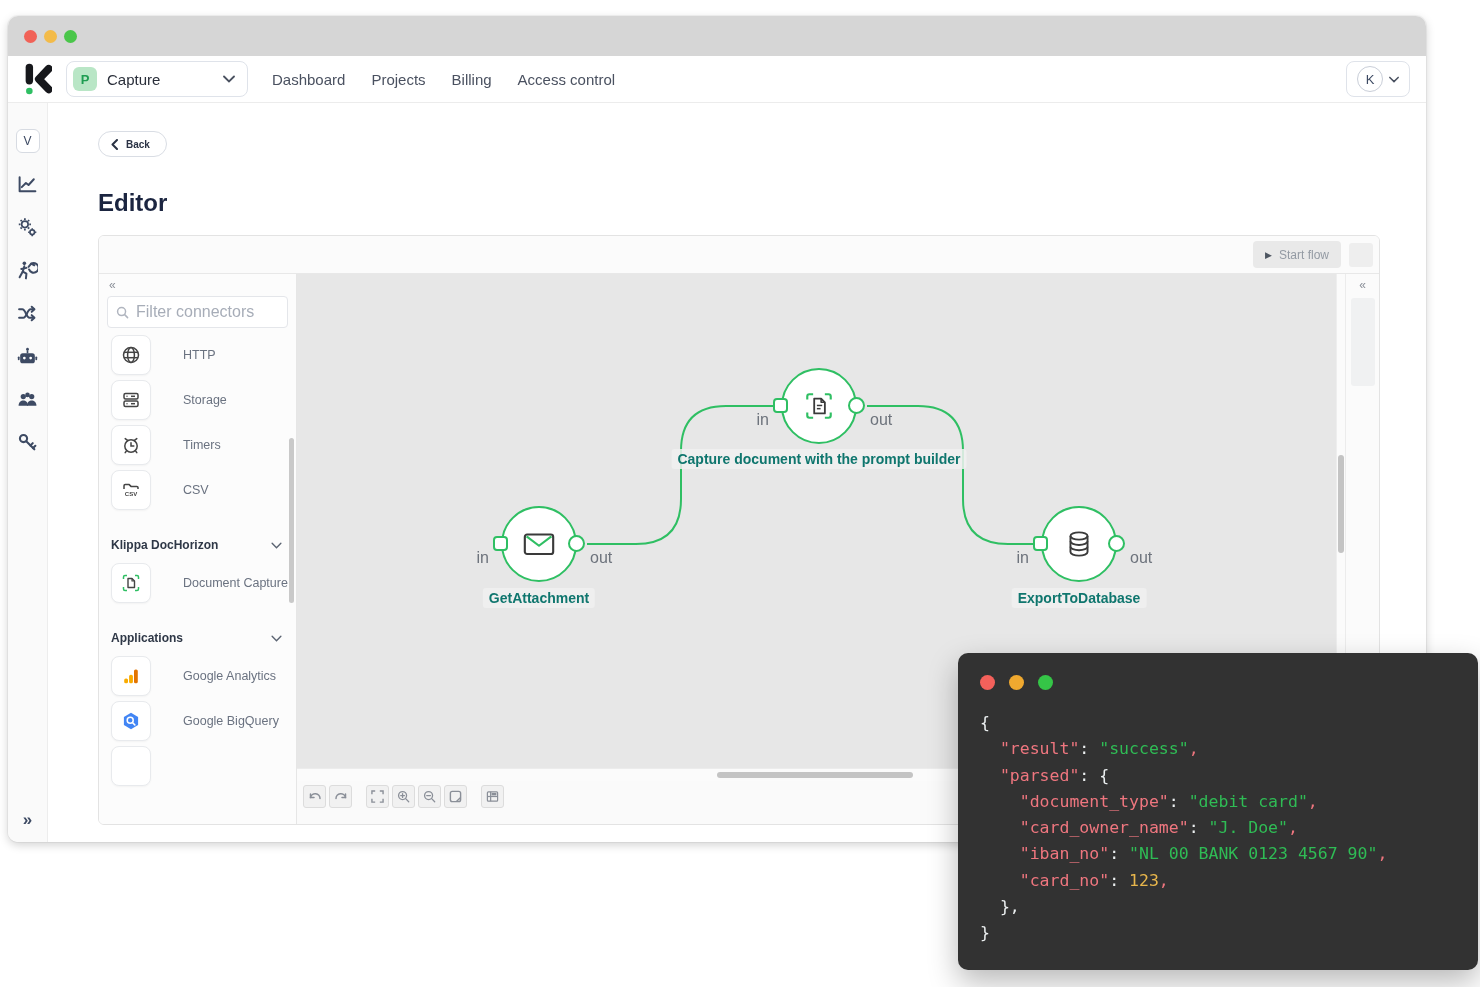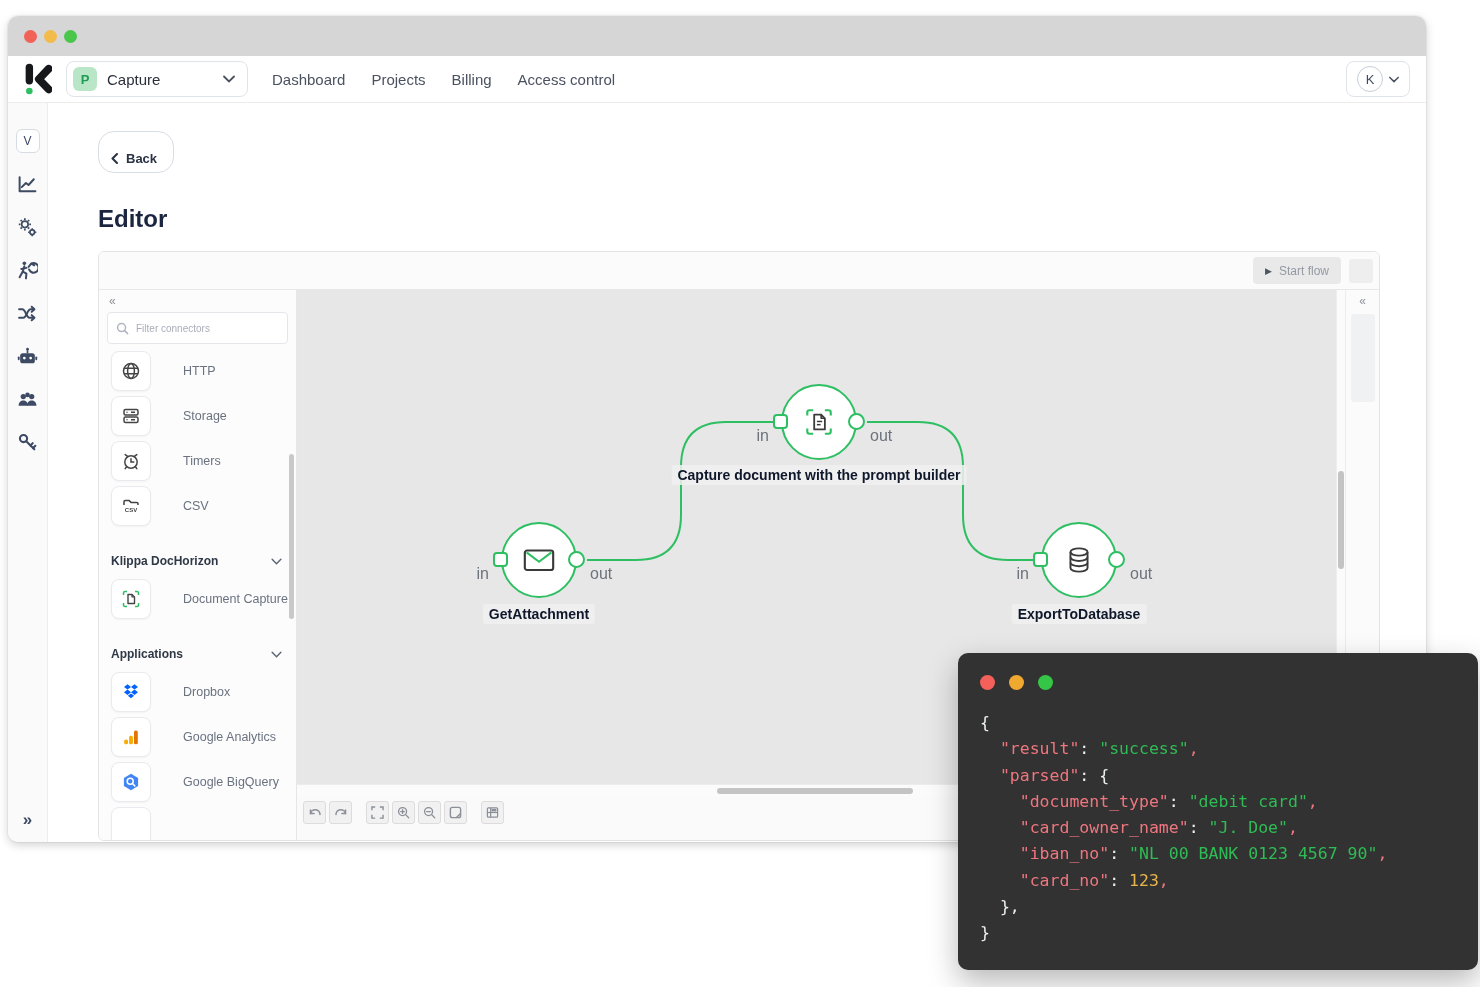--- a/index.html
+++ b/index.html
@@ -31,62 +31,62 @@
   .iconbar { width:40px; background:#fafafa; border-right:1px solid #ededed; display:flex; flex-direction:column;
     align-items:center; padding-top:26px; gap:20px; position:relative; }
   .v-badge { width:24px; height:24px; border:1px solid #d7dbe2; border-radius:6px; color:#3d4a63; font-size:12px;
     background:#fff; display:flex; align-items:center; justify-content:center; cursor:pointer; }
   .ib-icon { width:23px; height:23px; display:flex; align-items:center; justify-content:center; cursor:pointer; }
   .ib-expand { position:absolute; bottom:12px; left:0; width:100%; text-align:center; color:#3d4a63;
     font-size:17px; font-weight:bold; cursor:pointer; }
 
   .main-area { flex:1; background:#fff; padding:28px 0 0 50px; position:relative; }
   .back-btn { display:inline-flex; align-items:center; gap:8px; border:1px solid #d9dde4; border-radius:16px;
-    padding:19px 16px 6px 12px; font-size:13px; font-weight:bold; color:#2a3244; cursor:pointer; background:#fff; }
+    padding:7px 16px 6px 12px; font-size:10px; font-weight:bold; color:#2a3244; cursor:pointer; background:#fff; }
   .page-title { margin-top:32px; font-size:24px; font-weight:bold; color:#1b2540; }
 
   
   .editor-frame { margin-top:18px; width:1282px; height:590px; border:1px solid #e3e3e3; border-radius:6px;
     overflow:hidden; display:flex; flex-direction:column; background:#fff; }
   .frame-header { height:38px; background:#fbfbfb; border-bottom:1px solid #e8e8e8; display:flex;
     align-items:center; justify-content:flex-end; padding-right:6px; gap:8px; }
   .start-flow-btn { height:27px; background:#e9e9e9; border:none; border-radius:4px; padding:0 12px;
     font-size:12px; color:#939aa3; display:flex; align-items:center; gap:7px; cursor:pointer; font-family:inherit; }
   .start-flow-btn .play { font-size:9px; color:#4d5560; }
   .header-square { width:24px; height:24px; background:#eeeeee; border-radius:3px; cursor:pointer; }
 
   .frame-body { flex:1; display:flex; min-height:0; }
 
   
   .connectors-panel { width:198px; background:#fcfcfc; border-right:1px solid #e6e6e6; position:relative; overflow:hidden; }
   .panel-collapse { font-size:12px; color:#8a8f98; padding:4px 0 2px 10px; cursor:pointer; }
   .search-box { margin:2px 8px 4px 8px; height:32px; background:#fff; border:1px solid #e4e6ea; border-radius:4px;
     display:flex; align-items:center; padding:0 8px; gap:7px; }
-  .search-box input { border:none; outline:none; width:130px; font-size:10px; color:#4d7c0f; font-family:inherit; background:transparent; }
+  .search-box input { border:none; outline:none; width:130px; font-size:16px; color:#4d7c0f; font-family:inherit; background:transparent; }
   .search-box input::placeholder { color:#a7adb8; }
   .conn-item { display:flex; align-items:center; gap:32px; padding:0 0 0 12px; height:45px; cursor:pointer; }
   .conn-icon-box { width:40px; height:40px; background:#fff; border:1px solid #e8eaed; border-radius:8px;
     display:flex; align-items:center; justify-content:center; box-shadow:0 1px 2px rgba(0,0,0,0.04); flex-shrink:0; }
   .conn-label { font-size:12.5px; color:#6a7280; }
   .conn-section { display:flex; align-items:center; justify-content:space-between; padding:0 14px 0 12px;
     height:30px; margin-top:18px; cursor:pointer; }
   .conn-section .sec-title { font-size:12px; font-weight:bold; color:#2f3847; }
   .panel-scrollbar { position:absolute; right:2px; top:164px; width:5px; height:165px; background:#c9c9c9; border-radius:3px; cursor:pointer; }
 
   
   .canvas-col { flex:1; display:flex; flex-direction:column; min-width:0; }
   .flow-canvas { flex:1; background:#e7e7e7; position:relative; overflow:hidden; }
   .canvas-vgutter { position:absolute; right:0; top:0; width:9px; height:100%; background:#fbfbfb; border-left:1px solid #eeeeee; }
   .canvas-vthumb { position:absolute; right:1px; top:181px; width:6px; height:98px; background:#c4c4c4; border-radius:3px; cursor:pointer; }
   .flow-node { position:absolute; width:76px; height:76px; border:2px solid #2fbf63; border-radius:50%;
     background:#fff; display:flex; align-items:center; justify-content:center; cursor:pointer; }
   .port-in { position:absolute; width:15px; height:15px; border:2px solid #2fbf63; border-radius:4px; background:#fff; cursor:pointer; }
   .port-out { position:absolute; width:17px; height:17px; border:2px solid #2fbf63; border-radius:50%; background:#fff; cursor:pointer; }
   .port-label { position:absolute; font-size:16px; color:#6d737c; }
-  .node-label { position:absolute; transform:translateX(-50%); font-size:14px; font-weight:bold; color:#0f172a;
+  .node-label { position:absolute; transform:translateX(-50%); font-size:14px; font-weight:bold; color:#0f766e;
     background:rgba(240,240,240,0.85); padding:2px 6px; border-radius:3px; white-space:nowrap; }
 
   .scroll-strip { height:13px; background:#fbfbfb; border-top:1px solid #ececec; position:relative; }
   .hscroll-thumb { position:absolute; left:420px; top:3px; width:196px; height:6px; background:#c4c4c4; border-radius:3px; cursor:pointer; }
   .toolbar-strip { height:43px; background:#fafafa; display:flex; align-items:flex-start; padding:4px 0 0 6px; gap:3px; }
   .tb-btn { width:23px; height:23px; background:#f1f1f1; border:1px solid #dcdcdc; border-radius:3px;
     display:flex; align-items:center; justify-content:center; cursor:pointer; }
   .tb-gap { width:8px; }
 
   
@@ -338,32 +338,20 @@
               <span class="conn-label">Document Capture</span>
             </div>
 
             <div class="conn-section">
               <span class="sec-title">Applications</span>
               <span>
                 <svg width="11" height="7" viewBox="0 0 12 8">
                     <polyline points="1,1.5 6,6.5 11,1.5" stroke="#5b6472" stroke-width="1.6" fill="none" stroke-linecap="round"></polyline>
                   </svg>
               </span>
-            </div>
-            <div class="conn-item">
-              <span class="conn-icon-box">
-                <svg width="20" height="20" viewBox="0 0 20 20" fill="#0062ff">
-                  <path d="M6.5 2.2 L10 4.9 L6.5 7.6 L3 4.9 Z"></path>
-                    <path d="M13.5 2.2 L17 4.9 L13.5 7.6 L10 4.9 Z"></path>
-                  <path d="M6.5 7.6 L10 10.3 L6.5 13 L3 10.3 Z"></path>
-                    <path d="M13.5 7.6 L17 10.3 L13.5 13 L10 10.3 Z"></path>
-                  <path d="M10 11.4 L13.1 13.8 L10 16.2 L6.9 13.8 Z"></path>
-                </svg>
-              </span>
-              <span class="conn-label">Dropbox</span>
             </div>
             <div class="conn-item">
               <span class="conn-icon-box">
                 <svg width="20" height="20" viewBox="0 0 20 20">
                   <rect x="3.2" y="12.5" width="3.8" height="4.8" rx="1.6" fill="#F9AB00"></rect>
                   <rect x="8.1" y="8.8" width="3.8" height="8.5" rx="1.6" fill="#F9AB00"></rect>
                   <rect x="13" y="3.5" width="3.8" height="13.8" rx="1.6" fill="#E37400"></rect>
                 </svg>
               </span>
               <span class="conn-label">Google Analytics</span>

